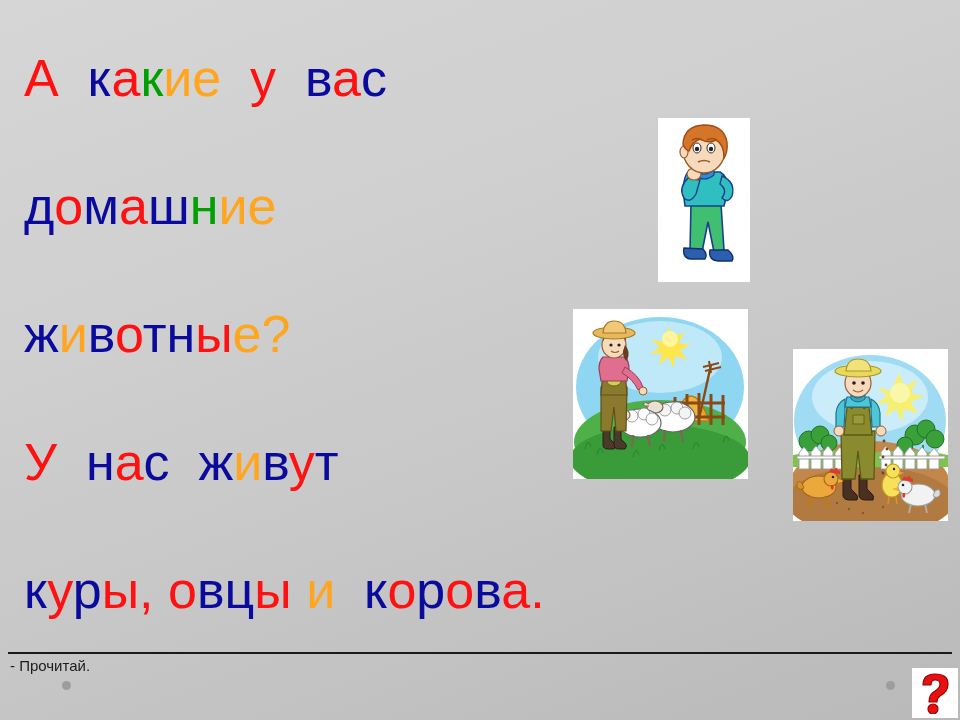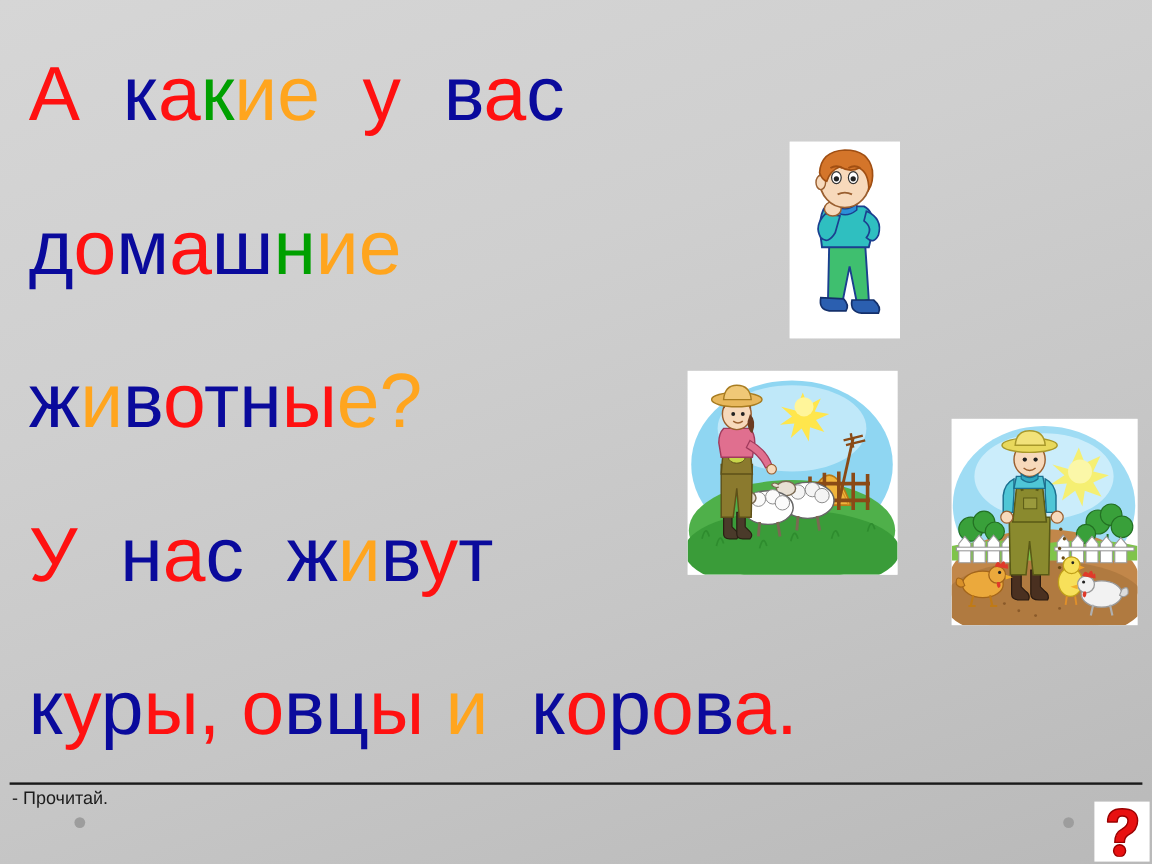--- a/index.html
+++ b/index.html
@@ -21,21 +21,21 @@
   
   #text-block {
     position: absolute;
     left: 24px;
     top: 14px;
     width: 912px;
   }
   .text-line {
     height: 128px;
     line-height: 128px;
-    font-size: 64px;
+    font-size: 52px;
     font-weight: 400;
     white-space: pre;
     letter-spacing: 0px;
     font-family: "Liberation Sans", sans-serif;
   }
   .text-line span { display: inline; }
 
   
   .picture {
     position: absolute;

